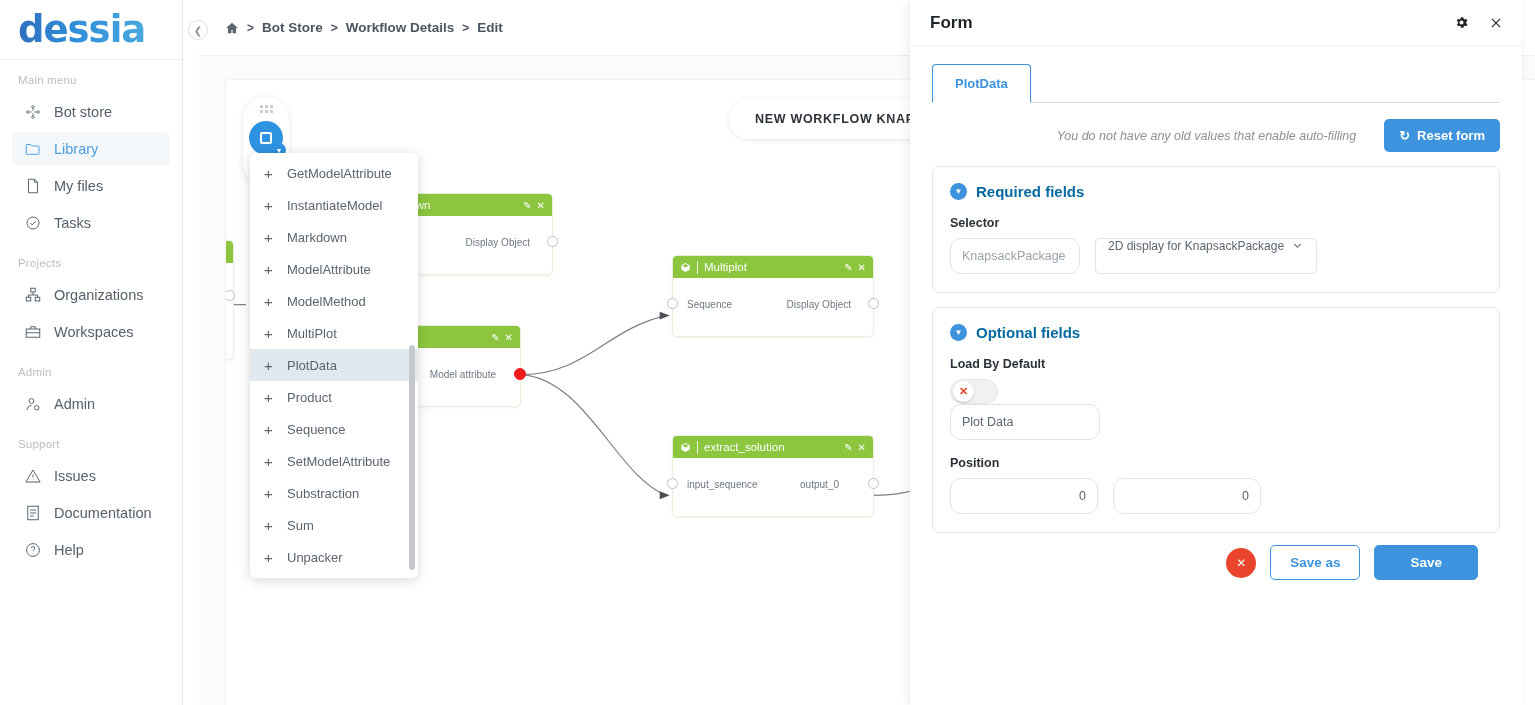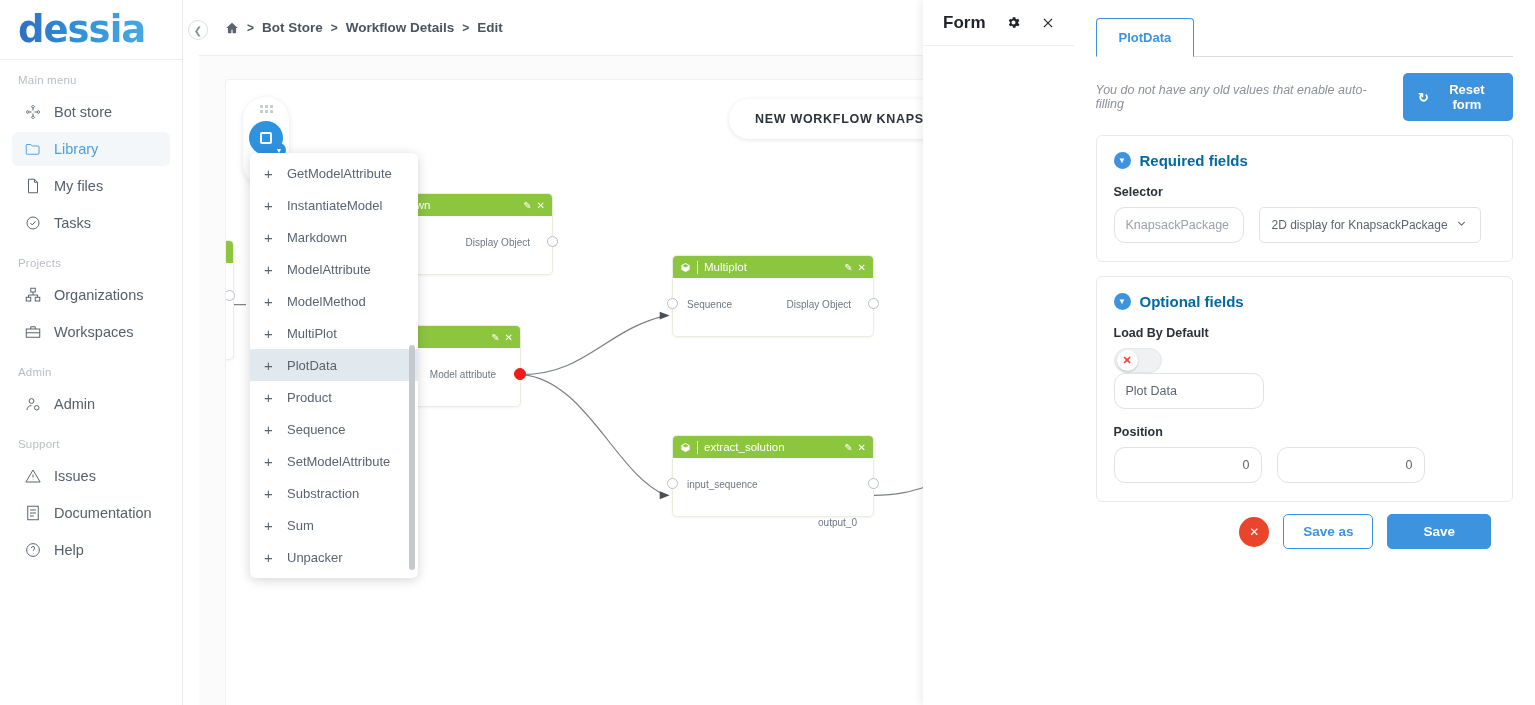--- a/index.html
+++ b/index.html
@@ -134,23 +134,23 @@
   }
   .dd-item .plus { font-size: 15px; color: #5a646f; line-height: 1; width: 11px; }
   .dd-item.selected { background: #e2e9ee; }
   #dd-scrollbar {
     position: absolute; right: 3px; top: 192px; width: 6px; height: 225px;
     background: #c5c9cd; border-radius: 3px;
   }
 
   
   #form-panel {
-    position: absolute; right: 0; top: 0; width: 612px; height: 705px;
+    position: absolute; right: 13px; top: 0; width: 612px; height: 705px;
     background: #ffffff; box-shadow: -2px 0 9px rgba(0,0,0,.08); z-index: 40;
-    display: flex; 
+    display: flex; flex-direction: column;
   }
   #form-header {
     height: 46px; flex: 0 0 46px; display: flex; align-items: center;
     padding: 0 19px 0 20px; border-bottom: 1px solid #eceef0;
   }
   #form-title { font-size: 17px; font-weight: 700; color: #1f242a; flex: 1; }
   #form-header .hicon { margin-left: 20px; cursor: pointer; color: #1f242a; display: flex; }
   #form-body { flex: 1; padding: 18px 22px 0 22px; overflow: hidden; }
 
   #tabs { display: flex; border-bottom: 1px solid #d9dde1; }
@@ -187,21 +187,21 @@
   .txt-input {
     height: 36px; border: 1px solid #dfe3e7; border-radius: 11px;
     display: flex; align-items: center; padding: 0 11px;
     font-size: 12.5px; color: #5b6570; background: #fff;
   }
   .txt-input.placeholderish { color: #9aa2ab; }
   .txt-input.num { justify-content: flex-end; color: #5b6570; }
   #selector-static { width: 130px; }
   #selector-dd {
     width: 222px; height: 36px; border: 1px solid #dfe3e7; border-radius: 5px;
-    display: flex; align-items: center; justify-content: space-between;
+    display: flex; justify-content: space-between;
     padding: 0 12px; font-size: 12px; color: #5b6570; cursor: pointer;
   }
   #name-input { width: 150px; text-align: center; }
   .pos-input { width: 148px; }
 
   .toggle {
     width: 48px; height: 25px; border-radius: 13px; background: #f0f1f3;
     border: 1px solid #e4e6e9; display: flex; align-items: center; cursor: pointer;
     padding: 2px;
   }
@@ -444,21 +444,21 @@
           <span class="bar"></span>
           <span class="title">extract_solution</span>
           <span class="acts">
             <span>✎</span>
             <span>✕</span>
           </span>
         </div>
         <div class="body">
           <span class="port-dot" style="left:-6px; top:20px;"></span>
           <span class="port-label" style="left:14px; top:21px;">input_sequence</span>
-          <span class="port-label" style="right:16px; top:21px;margin-top:38px;">output_0</span>
+          <span class="port-label" style="right:34px; top:21px;">output_0</span>
           <span class="port-dot" style="right:-6px; top:20px;"></span>
         </div>
       </div>
 
       <div id="wf-title-pill">NEW WORKFLOW KNAPSACK</div>
 
       <div id="node-adder">
         <div id="grip-icon">
           <i></i>
             <i></i>

